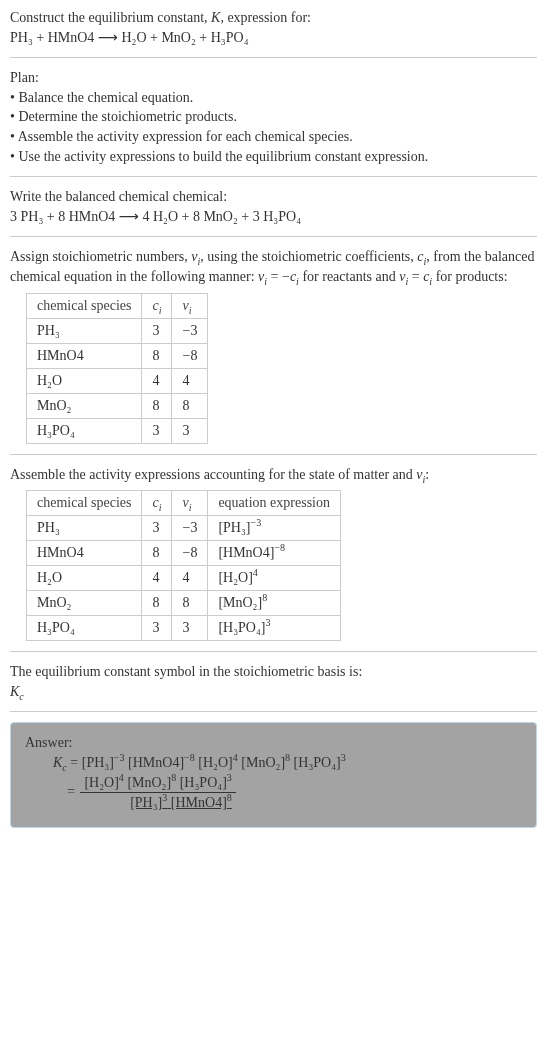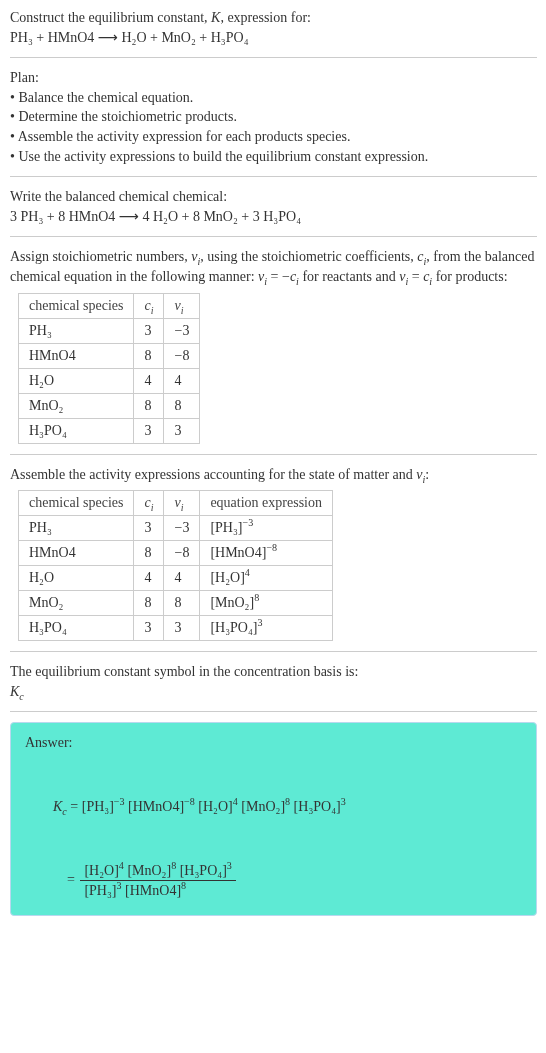--- a/index.html
+++ b/index.html
@@ -20,86 +20,87 @@
   hr {
     border: none;
     border-top: 1px solid #ccc;
     margin: 10px 0;
   }
   .line {
     line-height: 1.4;
   }
   table {
     border-collapse: collapse;
-    margin: 6px 8px;
+    margin: 6px 16px;
   }
   th, td {
     border: 1px solid #ccc;
     padding: 4px 10px;
     text-align: left;
     font-weight: normal;
     white-space: nowrap;
   }
   th {
     color: #444;
   }
   td.num, th.num {
     text-align: left;
   }
   .answer-box {
-    background: #5eead4;
+    background: #a3a3a3;
     border: 1px solid #b8d8ee;
     border-radius: 4px;
     padding: 10px 14px 14px 14px;
     margin-top: 8px;
   }
   .indent {
     margin-left: 28px;
   }
   sub, sup {
     font-size: 0.72em;
     line-height: 0;
   }
   .ital { font-style: italic; }
   .frac {
     display: inline-block;
     vertical-align: middle;
-    text-align: left;
+    text-align: right;
     margin: 0 2px;
   }
   .frac .num {
     display: block;
     padding: 0 4px;
     border-bottom: 1px solid #333;
   }
   .frac .den {
     display: block;
     padding: 0 4px;
-  }
-  .nowrap { white-space: nowrap; margin-top: 44px; }
+    text-decoration: underline;
+  }
+  .nowrap { white-space: nowrap; }
 </style>
 </head>
 <body>
 
 <div class="page">
 
   <div class="section">
     <div class="line">
       Construct the equilibrium constant, <span class="ital">K</span>, expression for:
     </div>
     <div class="line">PH₃ + HMnO4  ⟶  H₂O + MnO₂ + H₃PO₄</div>
   </div>
 
   <hr>
 
   <div class="section">
     <div class="line">Plan:</div>
     <div class="line">• Balance the chemical equation.</div>
     <div class="line">• Determine the stoichiometric products.</div>
-    <div class="line">• Assemble the activity expression for each products species.</div>
+    <div class="line">• Assemble the activity expression for each chemical species.</div>
     <div class="line">• Use the activity expressions to build the equilibrium constant expression.</div>
   </div>
 
   <hr>
 
   <div class="section">
     <div class="line">Write the balanced chemical chemical:</div>
     <div class="line">3 PH₃ + 8 HMnO4  ⟶  4 H₂O + 8 MnO₂ + 3 H₃PO₄</div>
   </div>
 
@@ -191,21 +192,21 @@
         <td class="num">3</td>
         <td><span>[H₃PO₄]</span><sup>3</sup></td>
       </tr>
     </tbody>
       </table>
   </div>
 
   <hr>
 
   <div class="section">
-    <div class="line">The equilibrium constant symbol in the concentration basis is:</div>
+    <div class="line">The equilibrium constant symbol in the stoichiometric basis is:</div>
     <div class="line"><span class="ital">K<sub>c</sub></span></div>
   </div>
 
   <hr>
 
   <div class="section">
 
     <div class="answer-box">
       <div class="line">Answer:</div>
       <div class="indent">

